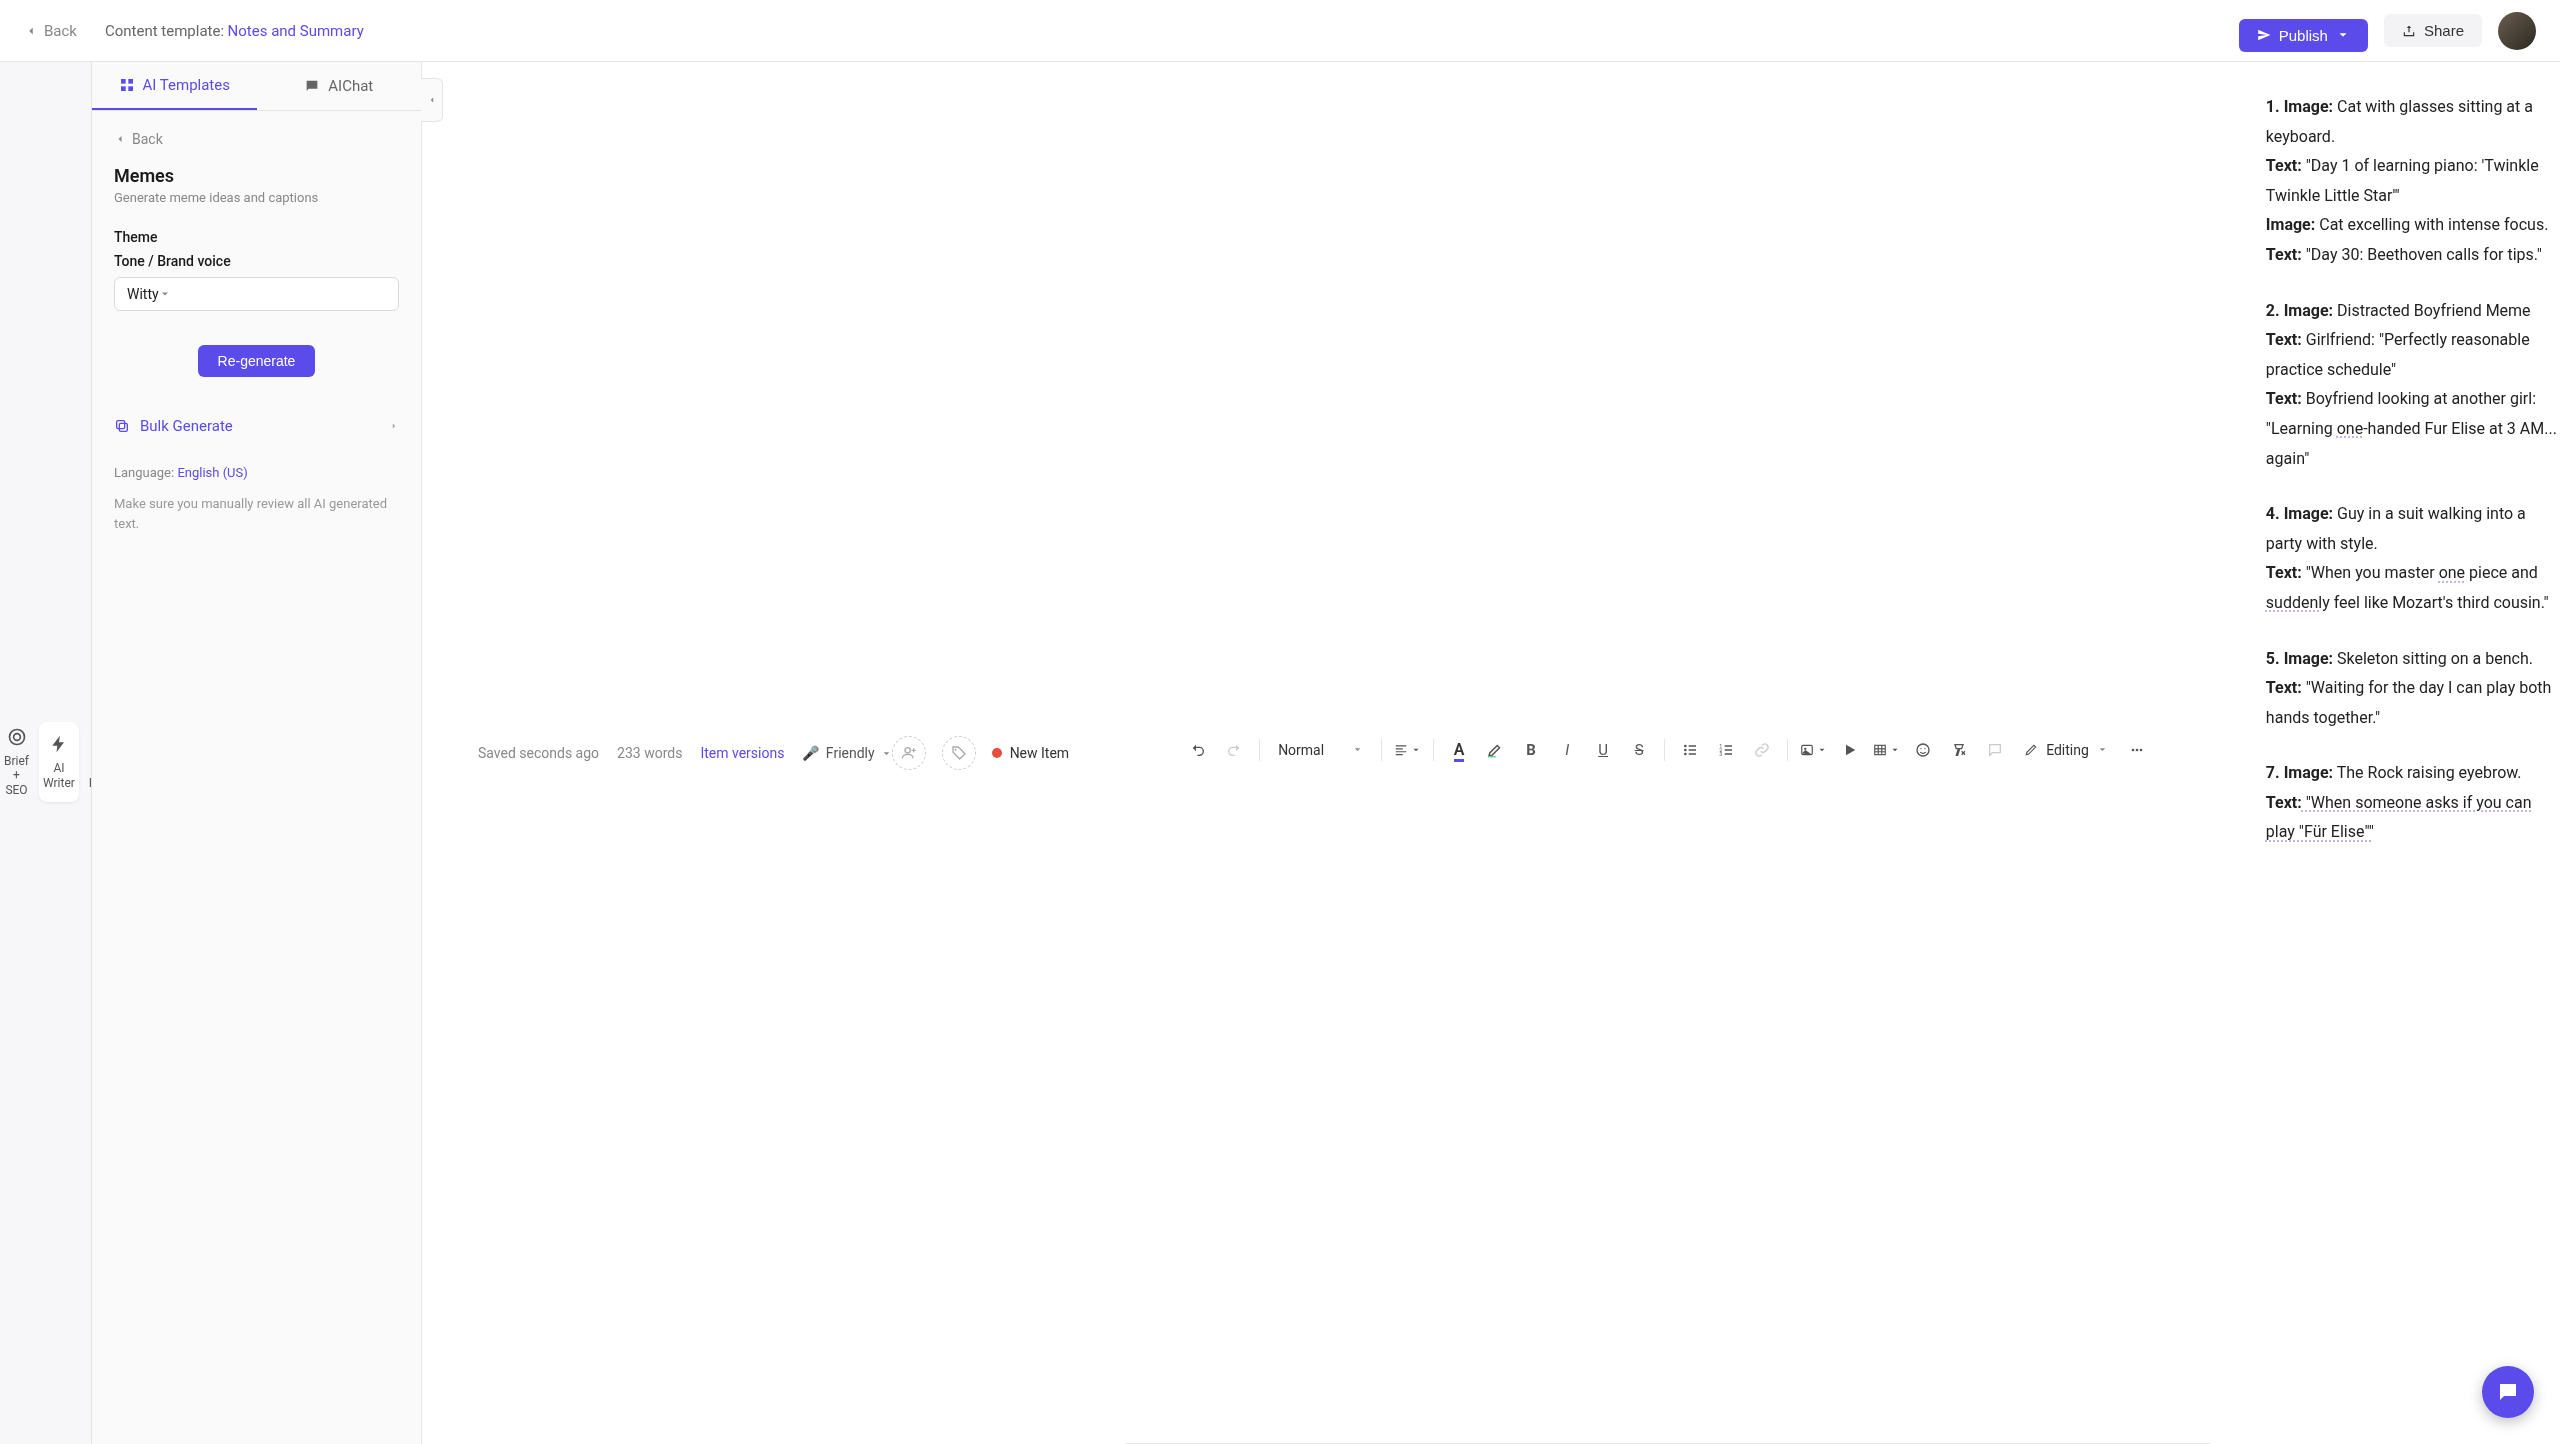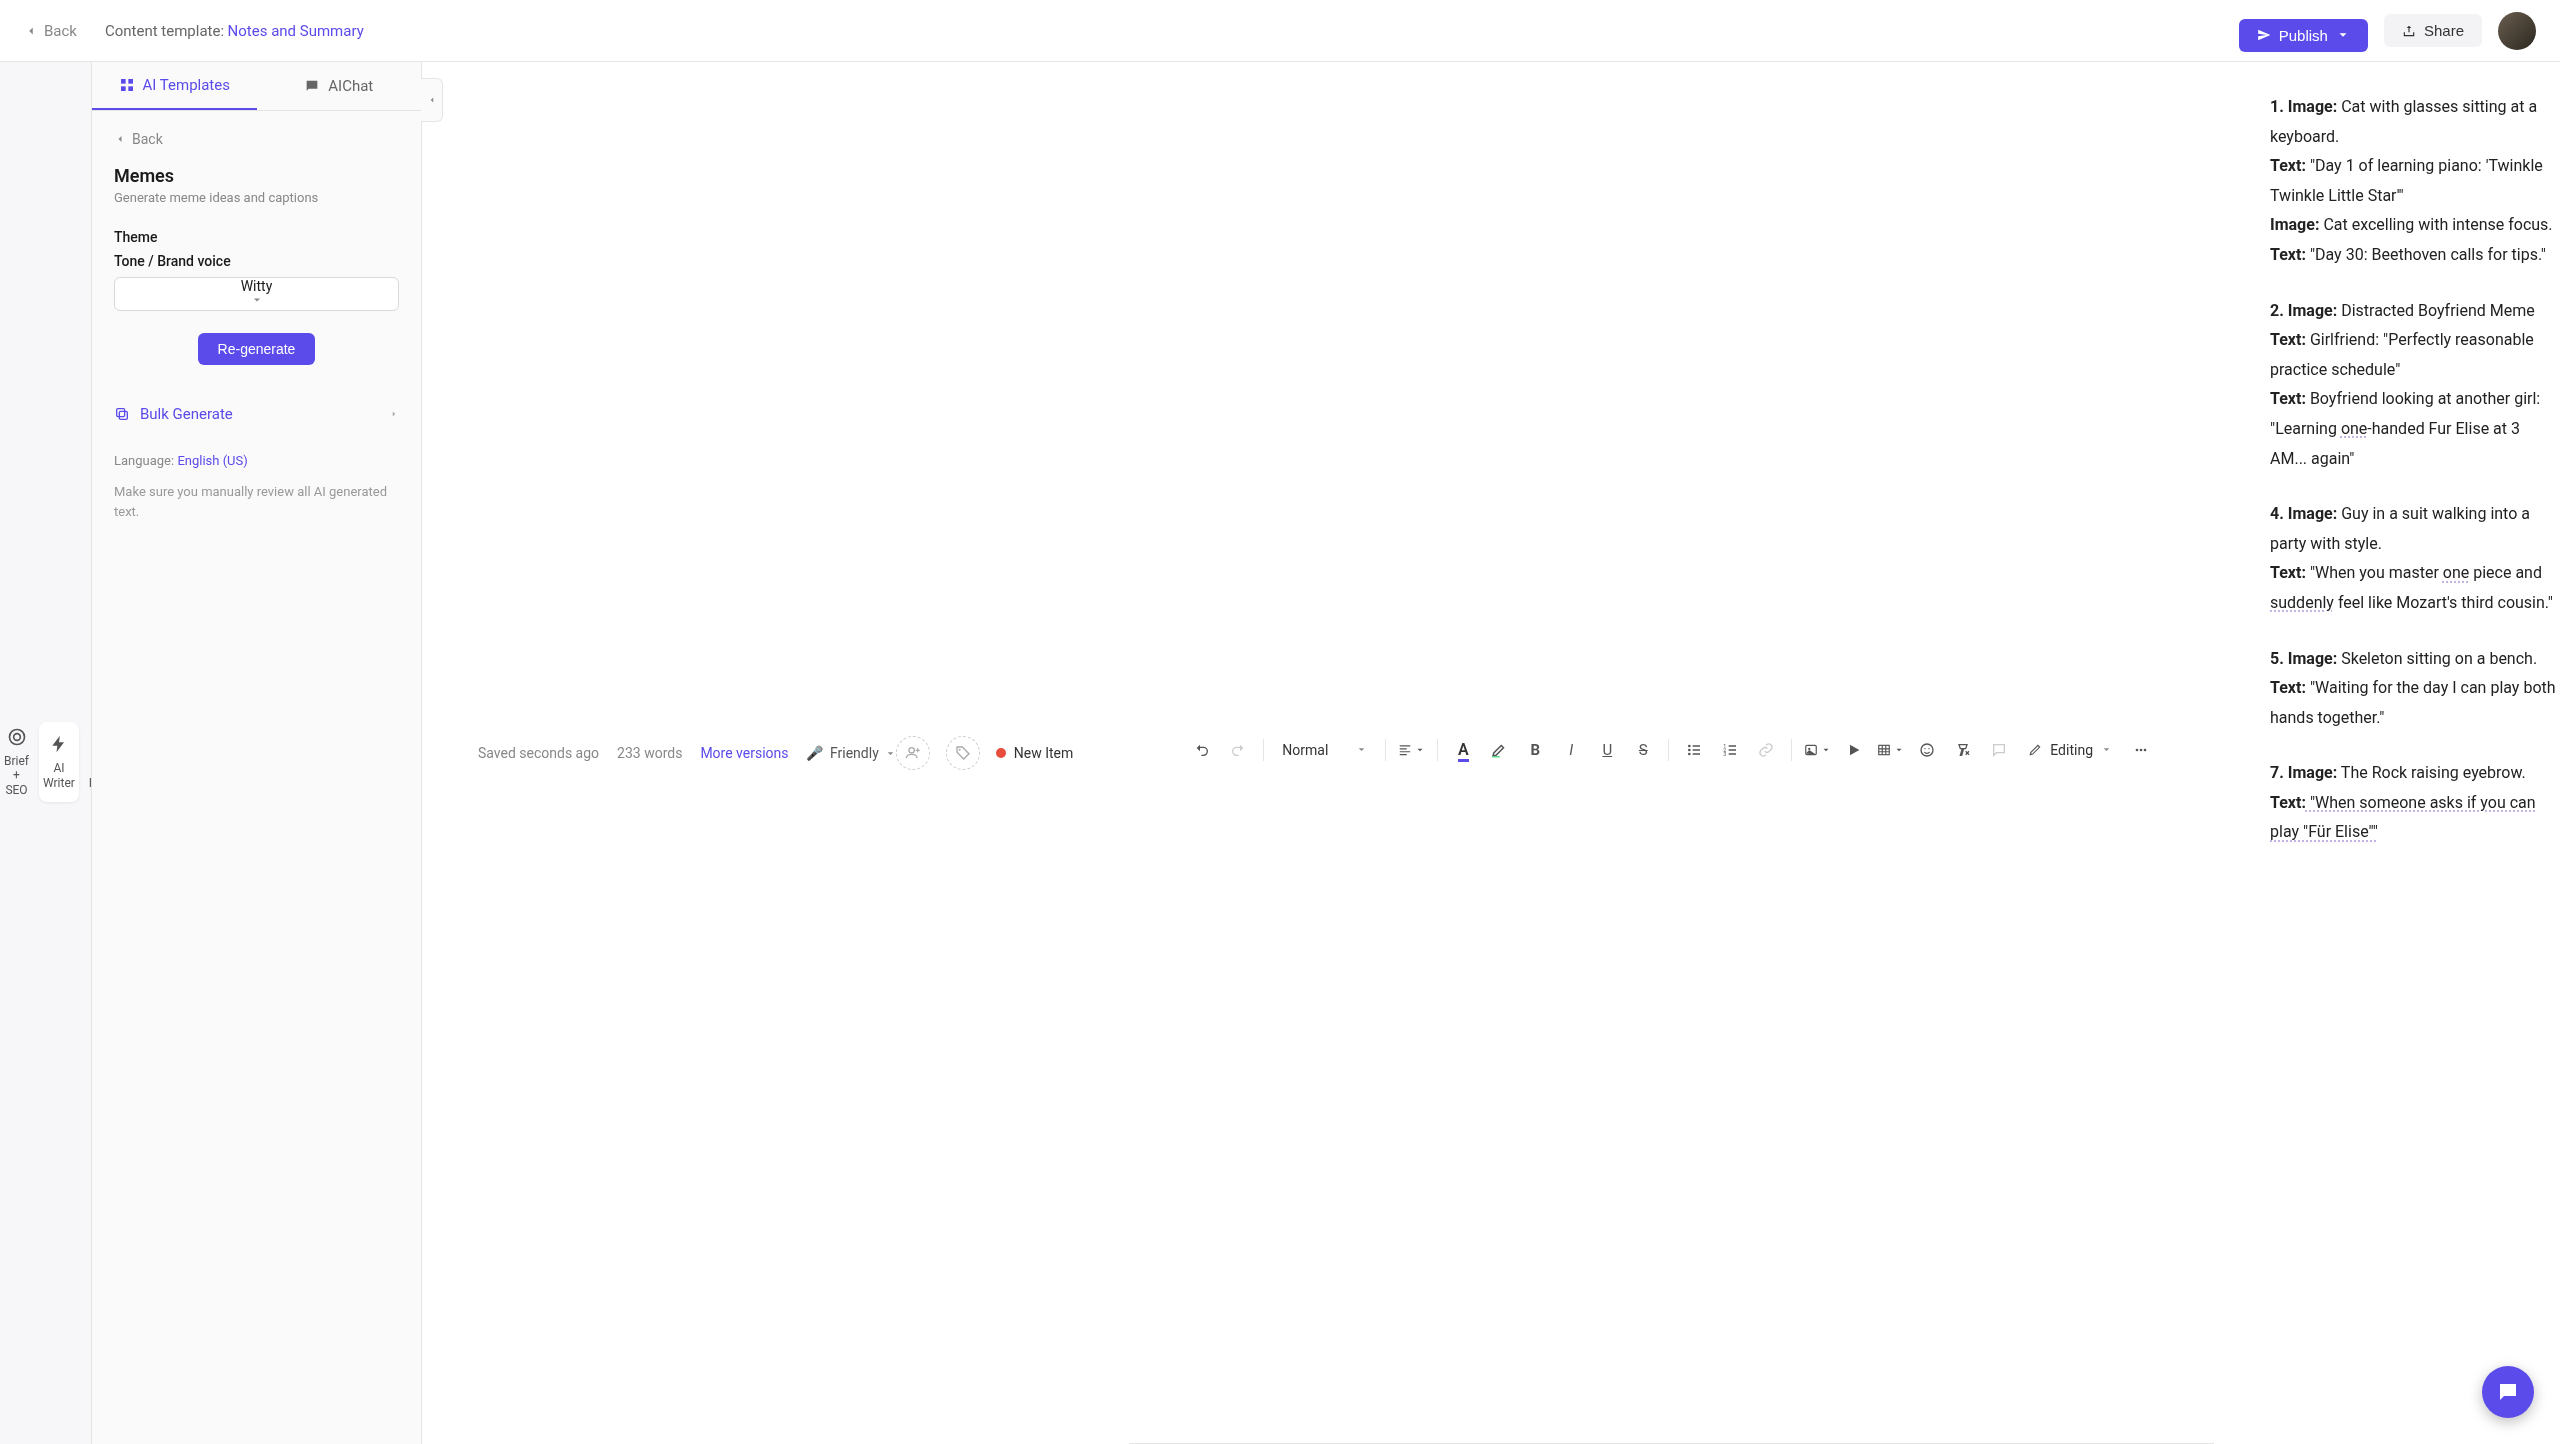--- a/index.html
+++ b/index.html
@@ -35,21 +35,21 @@
     .panel-tab { flex: 1; padding: 14px 0; text-align: center; font-size: 15px; color: #666; cursor: pointer; display: flex; align-items: center; justify-content: center; gap: 8px; }
     .panel-tab.active { color: #5b4bea; border-bottom: 2px solid #5b4bea; }
     .panel-tab svg { width: 16px; height: 16px; fill: currentColor; }
     .panel-body { padding: 20px 22px; flex: 1; overflow-y: auto; }
     .panel-back { display: flex; align-items: center; gap: 6px; color: #888; font-size: 14px; cursor: pointer; margin-bottom: 18px; }
     .panel-back svg { width: 12px; height: 12px; fill: #888; }
     .panel-title { font-size: 18px; font-weight: 600; margin-bottom: 4px; }
     .panel-subtitle { font-size: 13px; color: #888; margin-bottom: 24px; }
     .form-label { font-size: 14px; font-weight: 500; margin-bottom: 8px; display: block; }
     .theme-textarea { width: 100%; height: 112px; border: 1px solid #d8d8dd; border-radius: 6px; padding: 10px 12px; font-size: 14px; resize: vertical; font-family: inherit; margin-bottom: 24px; }
-    .tone-select { width: 100%; height: 34px; border: 1px solid #d8d8dd; border-radius: 6px; padding: 0 12px; font-size: 14px; background: #fff; display: flex; align-items: center; cursor: pointer; margin-bottom: 22px; flex-direction: column; }
+    .tone-select { width: 100%; height: 34px; border: 1px solid #d8d8dd; border-radius: 6px; padding: 0 12px; font-size: 14px; background: #fff; display: flex; align-items: center; cursor: pointer; margin-bottom: 34px; }
     .tone-select svg { width: 12px; height: 12px; fill: #888; }
     .regen-btn { display: block; margin: 0 auto 30px; background: #5b4bea; color: #fff; border: none; border-radius: 6px; padding: 8px 20px; font-size: 14px; cursor: pointer; }
     .bulk-row { display: flex; align-items: center; justify-content: space-between; padding: 10px 0; cursor: pointer; margin-bottom: 20px; }
     .bulk-left { display: flex; align-items: center; gap: 10px; color: #5b4bea; font-size: 15px; }
     .bulk-left svg { width: 16px; height: 16px; fill: #5b4bea; }
     .bulk-row > svg { width: 10px; height: 10px; fill: #aaa; }
     .lang-row { color: #888; font-size: 13px; margin-bottom: 14px; }
     .lang-row .lang-val { color: #5b4bea; }
     .disclaimer { color: #999; font-size: 13px; line-height: 1.5; }
     .collapse-handle { position: absolute; top: 16px; right: -22px; width: 22px; height: 44px; background: #fafafb; border: 1px solid #e5e5e5; border-left: none; border-radius: 0 6px 6px 0; display: flex; align-items: center; justify-content: center; cursor: pointer; }
@@ -243,21 +243,21 @@
         </svg>
     </div>
   </div>
 
   <div class="editor-area">
 
     <div class="infobar">
       <div class="info-left">
         <span>Saved seconds ago</span>
         <span>233 words</span>
-        <span class="older-link">More versions</span>
+        <span class="older-link">Item versions</span>
         <div class="friendly-chip">
           <span class="mic">🎤</span>
           <span>Friendly</span>
           <svg viewBox="0 0 24 24">
               <path d="M6 9l6 6 6-6"></path>
             </svg>
         </div>
       </div>
       <div class="info-right">
         <div class="circle-btn">

